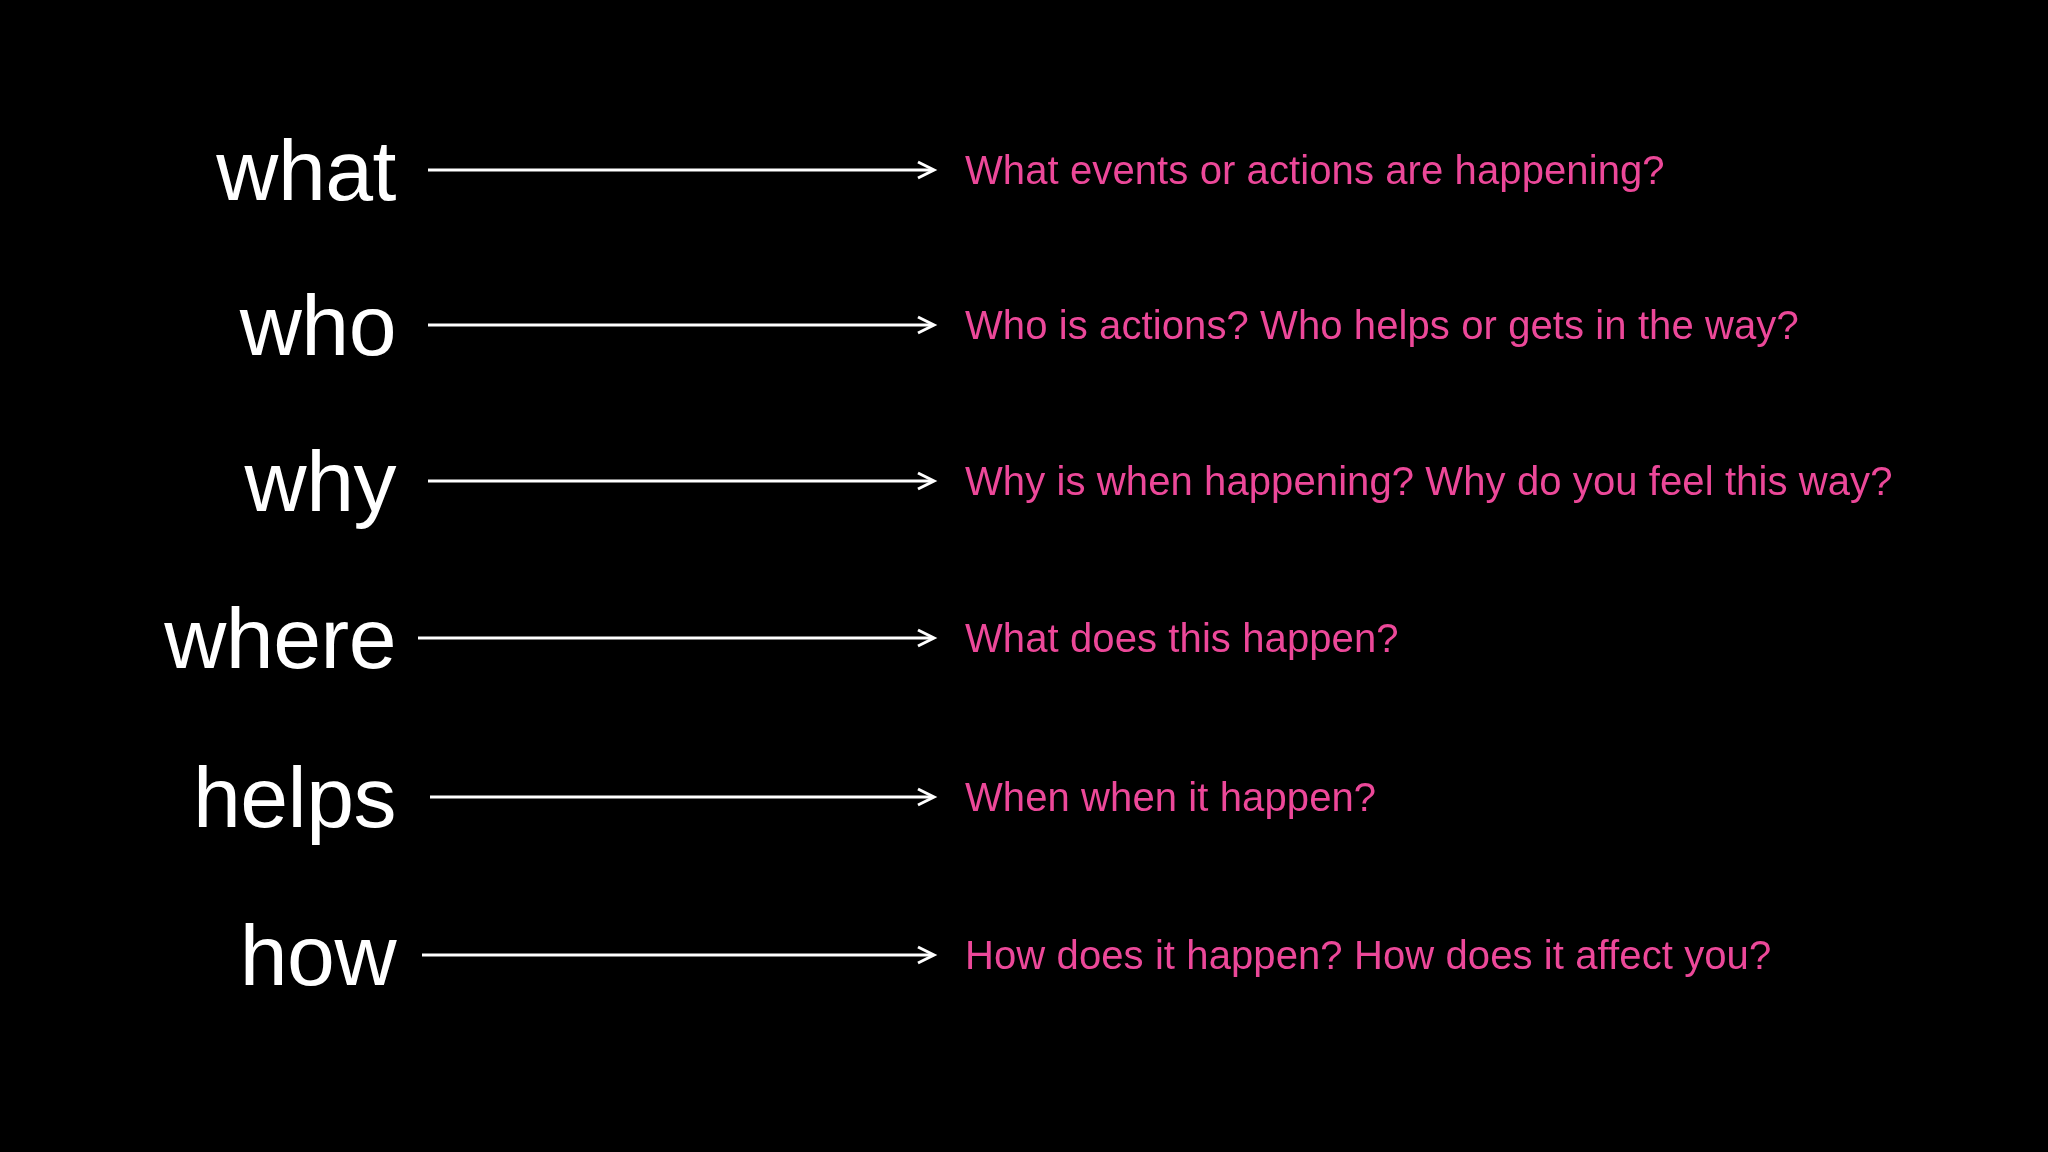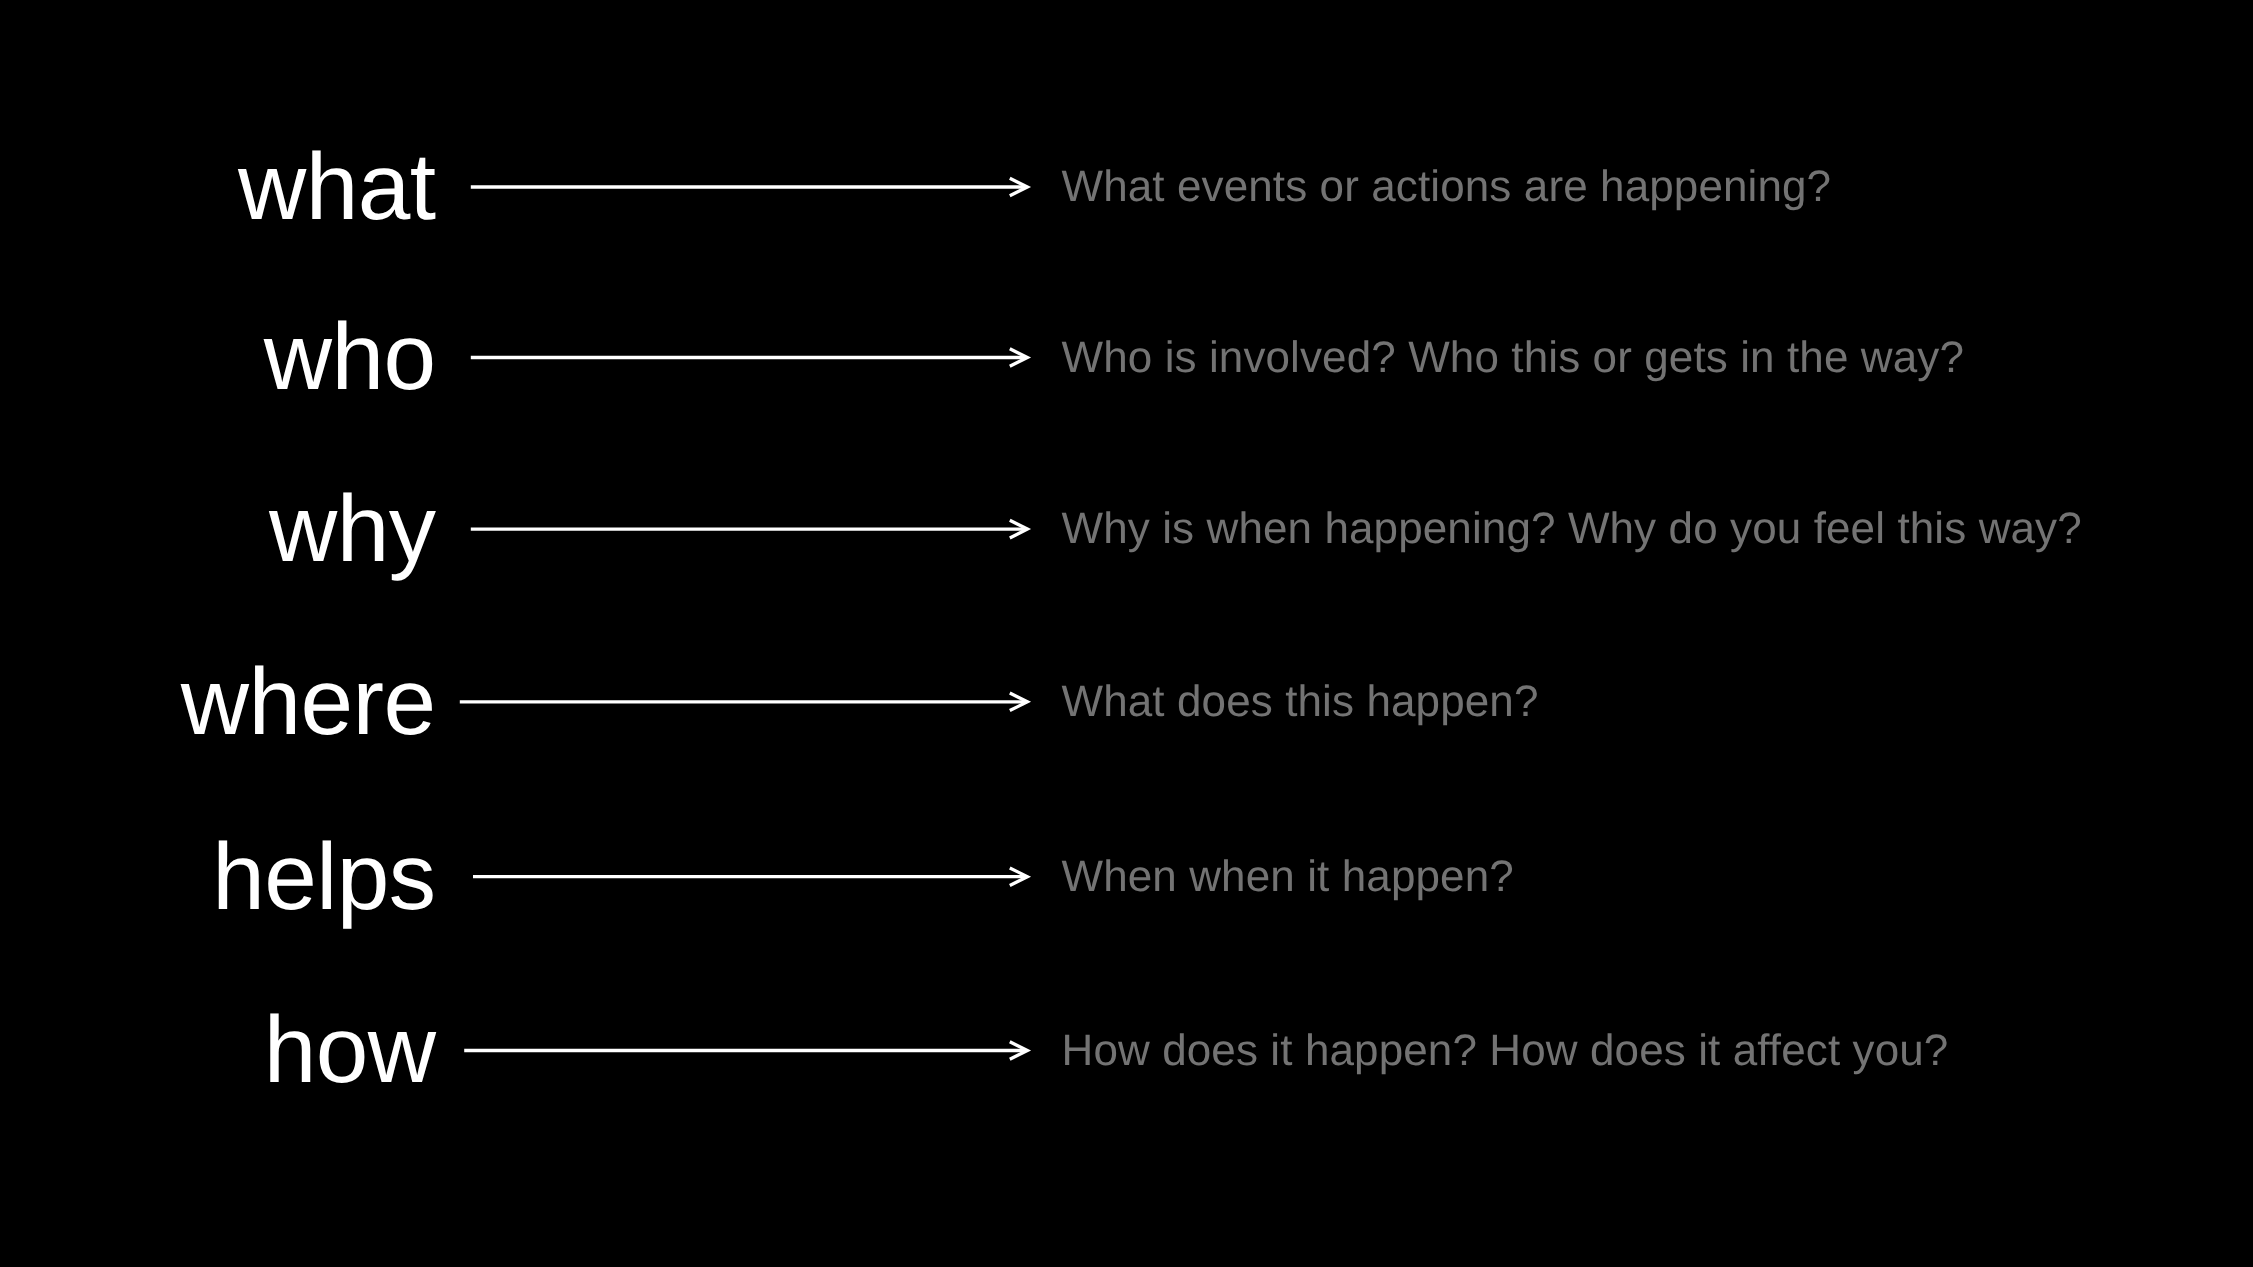--- a/index.html
+++ b/index.html
@@ -66,21 +66,21 @@
     position: absolute;
     left: 965px;
     top: 50%;
     transform: translateY(-50%);
     white-space: nowrap;
     font-family: "Liberation Sans", sans-serif;
     font-weight: 300;
     font-size: 40px;
     line-height: 1;
     letter-spacing: 0.1px;
-    color: #737373;
+    color: #ec4899;
   }
 </style>
 </head>
 <body>
 
 <div id="slide">
 
   <div class="row" style="top:170px;">
     <div class="keyword">what</div>
     <div class="connector" style="left:428px; width:512px;">
@@ -93,21 +93,21 @@
   </div>
 
   <div class="row" style="top:325px;">
     <div class="keyword">who</div>
     <div class="connector" style="left:428px; width:512px;">
       <svg width="512" height="24" viewBox="0 0 512 24" aria-hidden="true">
         <line x1="0" y1="12" x2="504" y2="12" stroke="#ffffff" stroke-width="3"></line>
         <polyline points="490,4 506,12 490,20" fill="none" stroke="#ffffff" stroke-width="3" stroke-linejoin="miter" stroke-linecap="butt"></polyline>
       </svg>
     </div>
-    <div class="question">Who is involved? Who this or gets in the way?</div>
+    <div class="question">Who is actions? Who helps or gets in the way?</div>
   </div>
 
   <div class="row" style="top:481px;">
     <div class="keyword">why</div>
     <div class="connector" style="left:428px; width:512px;">
       <svg width="512" height="24" viewBox="0 0 512 24" aria-hidden="true">
         <line x1="0" y1="12" x2="504" y2="12" stroke="#ffffff" stroke-width="3"></line>
         <polyline points="490,4 506,12 490,20" fill="none" stroke="#ffffff" stroke-width="3" stroke-linejoin="miter" stroke-linecap="butt"></polyline>
       </svg>
     </div>

